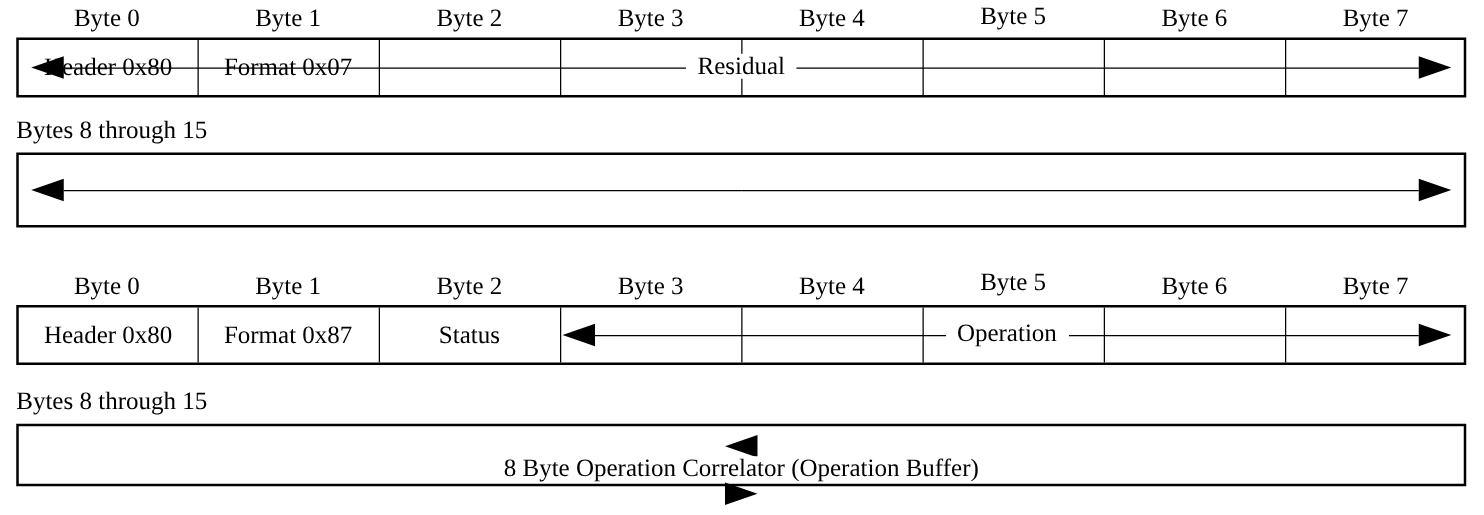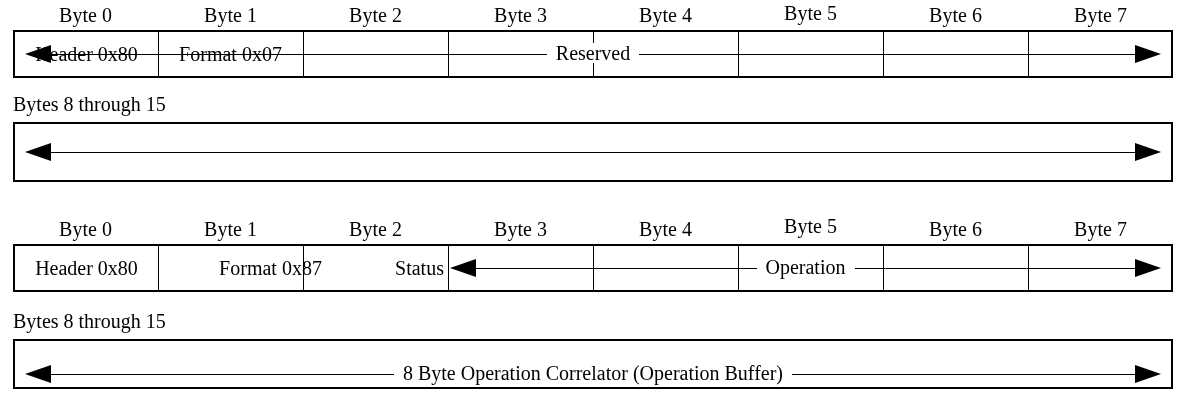--- a/index.html
+++ b/index.html
@@ -136,21 +136,21 @@
     <div class="col-div" style="left:868px;"></div>
     <div class="col-div" style="left:1013px;"></div>
 
     <div class="cell-label" style="left:0px;   width:143px;">Header 0x80</div>
     <div class="cell-label" style="left:143px; width:145px;">Format 0x07</div>
   </div>
 
   <div class="span" style="left:25px; top:44px; width:1136px; height:20px;">
     <div class="arrow-left"></div>
     <div class="rule"></div>
-    <div class="span-text">Reserved</div>
+    <div class="span-text">Residual</div>
     <div class="rule"></div>
     <div class="arrow-right"></div>
   </div>
 
   <div class="wide-caption" style="top:93px;">Bytes 8 through 15</div>
 
   <div class="frame" style="top:122px; height:60px;"></div>
 
   <div class="span" style="left:25px; top:142px; width:1136px; height:20px;">
     <div class="arrow-left"></div>
@@ -171,37 +171,37 @@
   <div class="frame" style="top:244px; height:48px;">
     <div class="col-div" style="left:143px;"></div>
     <div class="col-div" style="left:288px;"></div>
     <div class="col-div" style="left:433px;"></div>
     <div class="col-div" style="left:578px;"></div>
     <div class="col-div" style="left:723px;"></div>
     <div class="col-div" style="left:868px;"></div>
     <div class="col-div" style="left:1013px;"></div>
 
     <div class="cell-label" style="left:0px;   width:143px;">Header 0x80</div>
-    <div class="cell-label" style="left:143px; width:145px;margin-left:40px;">Format 0x87</div>
-    <div class="cell-label" style="left:288px; width:145px;padding-left:44px;">Status</div>
+    <div class="cell-label" style="left:143px; width:145px;">Format 0x87</div>
+    <div class="cell-label" style="left:288px; width:145px;">Status</div>
   </div>
 
   <div class="span" style="left:450px; top:258px; width:711px; height:20px;">
     <div class="arrow-left"></div>
     <div class="rule"></div>
     <div class="span-text">Operation</div>
     <div class="rule"></div>
     <div class="arrow-right"></div>
   </div>
 
   <div class="wide-caption" style="top:310px;">Bytes 8 through 15</div>
 
   <div class="frame" style="top:339px; height:50px;"></div>
 
-  <div class="span" style="left:25px; top:364px; width:1136px; height:20px;">
+  <div class="span" style="left:25px; top:348px; width:1136px; height:20px;flex-direction:column;">
     <div class="arrow-left"></div>
     <div class="rule"></div>
     <div class="span-text">8 Byte Operation Correlator (Operation Buffer)</div>
     <div class="rule"></div>
     <div class="arrow-right"></div>
   </div>
 
 </div>
 
 </body></html>

